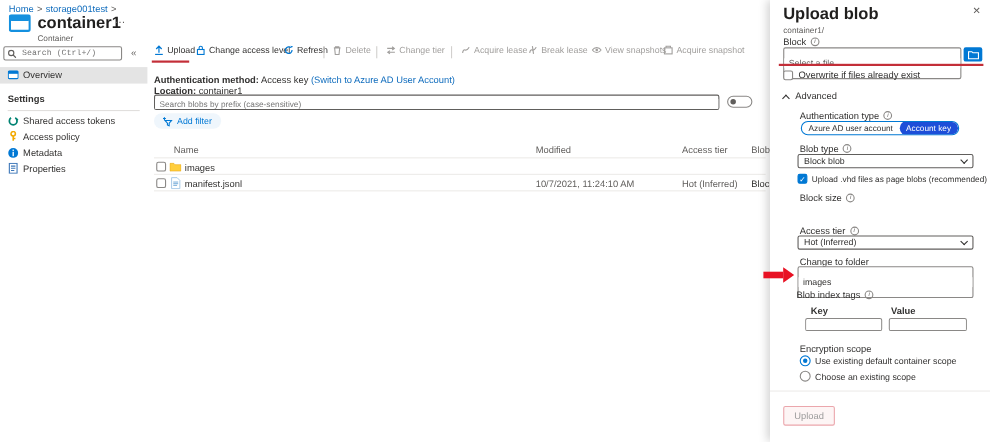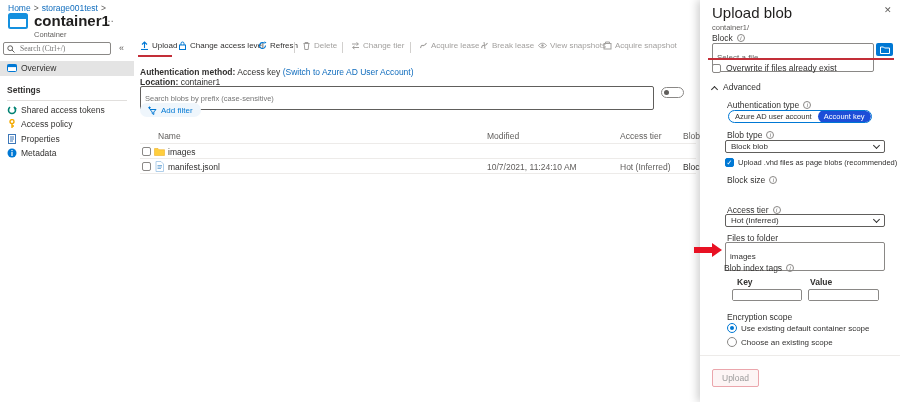--- a/index.html
+++ b/index.html
@@ -10,59 +10,59 @@
   .breadcrumb{left:8px;top:3px;font-size:8.5px;display:flex;gap:3px;align-items:center}
   .crumb{color:#0f6cbd;cursor:pointer}
   .crumb-sep{color:#605e5c}
   .titlebar{left:8px;top:13px;display:flex;gap:6px;align-items:flex-start}
   .page-title{font-size:15px;font-weight:700;line-height:15px;color:#201f1e}
   .page-subtitle{font-size:7.5px;color:#605e5c;margin-top:2px}
   .more-dots{left:104px;top:13px;color:#605e5c;font-size:10px;letter-spacing:1px}
   
   .sidebar{left:0;top:40px;width:134px}
   .side-search{position:absolute;left:3px;top:2px;width:108px;height:13px;border:1px solid #8a8886;border-radius:2px;display:flex;align-items:center;gap:3px;padding:0 3px;background:#fff}
-  .side-search input{border:0;outline:0;width:86px;font-size:7.5px;color:#605e5c;font-family:Liberation Serif, serif}
+  .side-search input{border:0;outline:0;width:86px;font-size:7.5px;color:#605e5c;font-family:Liberation Mono, monospace}
   .collapse{position:absolute;left:119px;top:3px;color:#605e5c;font-size:9px}
   .nav{position:absolute;left:0;top:21px;width:134px}
   .nav-item{height:14.5px;display:flex;align-items:center;gap:4px;padding-left:7px;font-size:8.5px;color:#323130;cursor:pointer;white-space:nowrap}
   .nav-item.selected{background:#e4e4e4}
   .nav-section{height:14px;display:flex;align-items:center;padding-left:7px;font-weight:700;font-size:8.5px;margin-top:7px}
   .nav-divider{border-top:1px solid #e1dfdd;margin:3px 7px 2px 7px}
   .nicon{width:10px;height:10px;flex:0 0 10px;display:inline-flex}
   
   .main{left:140px;top:40px;width:556px}
   .toolbar{position:relative;height:17px}
   .tbi{position:absolute;top:1px;display:flex;align-items:center;gap:3px;font-size:8px;color:#323130;white-space:nowrap;cursor:pointer}
   .tbi.disabled{color:#a19f9d;cursor:default}
   .tbsep{position:absolute;top:2px;width:1px;height:11px;background:#d2d0ce}
   .ticon{width:9px;height:9px;display:inline-flex}
   .meta{position:absolute;left:0;font-size:8.5px;white-space:nowrap}
   .meta b{font-weight:700}
   .meta .link{color:#0f6cbd}
-  .blob-search{position:absolute;left:0;top:46px;width:514px;height:24px;border:1px solid #605e5c;border-radius:2px;display:flex;align-items:center;background:#fff}
+  .blob-search{position:absolute;left:0;top:46px;width:514px;height:14px;border:1px solid #605e5c;border-radius:2px;display:flex;align-items:flex-end;background:#fff}
   .blob-search input{border:0;outline:0;width:100%;padding:0 4px;font-size:7.5px;color:#605e5c;font-family:"Liberation Sans",sans-serif}
   .toggle{position:absolute;left:521px;top:47px;width:23px;height:11px;border:1px solid #8a8886;border-radius:6px;background:#fff}
   .toggle .knob{position:absolute;left:2px;top:2px;width:5px;height:5px;border-radius:50%;background:#605e5c}
   .add-filter{position:absolute;left:0;top:63px;height:14px;display:inline-flex;align-items:center;gap:3px;padding:0 8px;border-radius:8px;background:#eff6fc;color:#0078d4;font-size:8px;cursor:pointer}
   .table{position:absolute;left:0;top:88px;width:556px;font-size:8.5px}
   .trow{position:relative;height:15px;border-bottom:1px solid #edebe9}
   .thead{height:16px;color:#605e5c}
   .tc{position:absolute;top:3px;white-space:nowrap}
   .c-name{left:18px}.c-name2{left:28px}.c-mod{left:347px}.c-tier{left:480px}.c-blob{left:543px}
   .rowcheck{position:absolute;left:2px;top:3px;width:9px;height:9px;border:1px solid #8a8886;border-radius:2px;background:#fff}
   .rowicon{position:absolute;left:14px;top:2px;width:11px;height:11px}
   .tier-txt,.mod-txt{color:#605e5c}
   
   .annot-underline{position:absolute;height:2px;background:#c32e38;z-index:40}
   .annot-arrow{left:694px;top:243px;width:29px;height:14px;z-index:40}
   .annot-arrow .shaft{position:absolute;left:0;top:4px;width:18px;height:6px;background:#e81123}
   .annot-arrow .head{position:absolute;left:18px;top:0;width:0;height:0;border-left:10px solid #e81123;border-top:7px solid transparent;border-bottom:7px solid transparent}
   
   .panel{left:700px;top:0;width:200px;height:402px;background:#fff;box-shadow:-3px 0 8px rgba(0,0,0,.18);z-index:10}
-  .panel-title{position:absolute;left:12px;top:4px;font-size:15px;font-weight:400;color:#201f1e}
+  .panel-title{position:absolute;left:12px;top:4px;font-size:15px;font-weight:700;color:#201f1e}
   .panel-close{position:absolute;left:184px;top:5px;color:#605e5c;font-size:9px;cursor:pointer}
   .panel-sub{position:absolute;left:12px;top:23px;font-size:7.5px;color:#605e5c}
   .plabel{position:absolute;font-size:8.5px;color:#323130;display:flex;align-items:center;gap:4px;white-space:nowrap}
   .info{width:8px;height:8px;border:1px solid #8a8886;border-radius:50%;color:#605e5c;font-size:5.5px;display:inline-flex;align-items:center;justify-content:center;font-style:italic}
   .pinput{position:absolute;height:29px;border:1px solid #8a8886;border-radius:2px;background:#fff;display:flex;align-items:center}
   .pinput input{border:0;outline:0;width:100%;padding:0 4px;font-size:8px;color:#323130;font-family:"Liberation Sans",sans-serif}
   .pinput input::placeholder{color:#605e5c}
   .browse-btn{position:absolute;left:176px;top:43px;width:17px;height:13px;background:#0078d4;border-radius:2px;display:flex;align-items:center;justify-content:center;cursor:pointer}
   .cb{position:absolute;width:9px;height:9px;border:1px solid #8a8886;border-radius:2px;background:#fff}
   .cb.checked{background:#0078d4;border-color:#0078d4;color:#fff;font-size:7px;display:flex;align-items:center;justify-content:center}
@@ -141,35 +141,35 @@
           <svg width="10" height="10" viewBox="0 0 10 10">
             <circle cx="5" cy="2.6" r="2" fill="none" stroke="#f2a900" stroke-width="1.4"></circle>
             <path d="M5 4.6 V9 M5 7 H7" stroke="#f2a900" stroke-width="1.4"></path>
           </svg>
         </span>
       <span>Access policy</span>
     </div>
     <div class="nav-item">
       <span class="nicon">
           <svg width="10" height="10" viewBox="0 0 10 10">
-            <rect x="1.5" y="0.5" width="7" height="9" fill="none" stroke="#3d77b8"></rect>
-            <path d="M3 3 H7 M3 5 H7 M3 7 H6" stroke="#3d77b8"></path>
-          </svg>
-        </span>
-      <span>Properties</span>
+            <circle cx="5" cy="5" r="4.5" fill="#0078d4"></circle>
+            <rect x="4.4" y="4" width="1.2" height="4" fill="#fff"></rect>
+            <rect x="4.4" y="2" width="1.2" height="1.2" fill="#fff"></rect>
+          </svg>
+        </span>
+      <span>Metadata</span>
     </div>
     <div class="nav-item">
       <span class="nicon">
           <svg width="10" height="10" viewBox="0 0 10 10">
-            <circle cx="5" cy="5" r="4.5" fill="#0078d4"></circle>
-            <rect x="4.4" y="4" width="1.2" height="4" fill="#fff"></rect>
-            <rect x="4.4" y="2" width="1.2" height="1.2" fill="#fff"></rect>
-          </svg>
-        </span>
-      <span>Metadata</span>
+            <rect x="1.5" y="0.5" width="7" height="9" fill="none" stroke="#3d77b8"></rect>
+            <path d="M3 3 H7 M3 5 H7 M3 7 H6" stroke="#3d77b8"></path>
+          </svg>
+        </span>
+      <span>Properties</span>
     </div>
   </div>
 </div>
 
 <div class="abs main">
   <div class="toolbar">
     <div class="tbi" style="left:0">
       <span class="ticon">
           <svg width="9" height="9" viewBox="0 0 9 9">
             <path d="M4.5 7 V1.5 M2 3.5 L4.5 1 L7 3.5" fill="none" stroke="#0078d4" stroke-width="1.1"></path>
@@ -371,21 +371,21 @@
 
   <div class="plabel" style="left:27px;top:205px">
     <span>Access tier</span>
       <span class="info">i</span>
   </div>
   <div class="pselect" style="top:214px">
     <span>Hot (Inferred)</span>
       <span class="chev-down"></span>
   </div>
 
-  <div class="plabel" style="left:27px;top:233px">Files to folder</div>
+  <div class="plabel" style="left:27px;top:233px">Change to folder</div>
   <div class="pinput" style="left:25px;top:242px;width:160px">
     <input value="images" style="">
   </div>
 
   <div class="plabel" style="left:24px;top:263px">
     <span>Blob index tags</span>
       <span class="info">i</span>
   </div>
   <div class="plabel" style="left:37px;top:277px;font-weight:700">Key</div>
   <div class="plabel" style="left:110px;top:277px;font-weight:700">Value</div>

